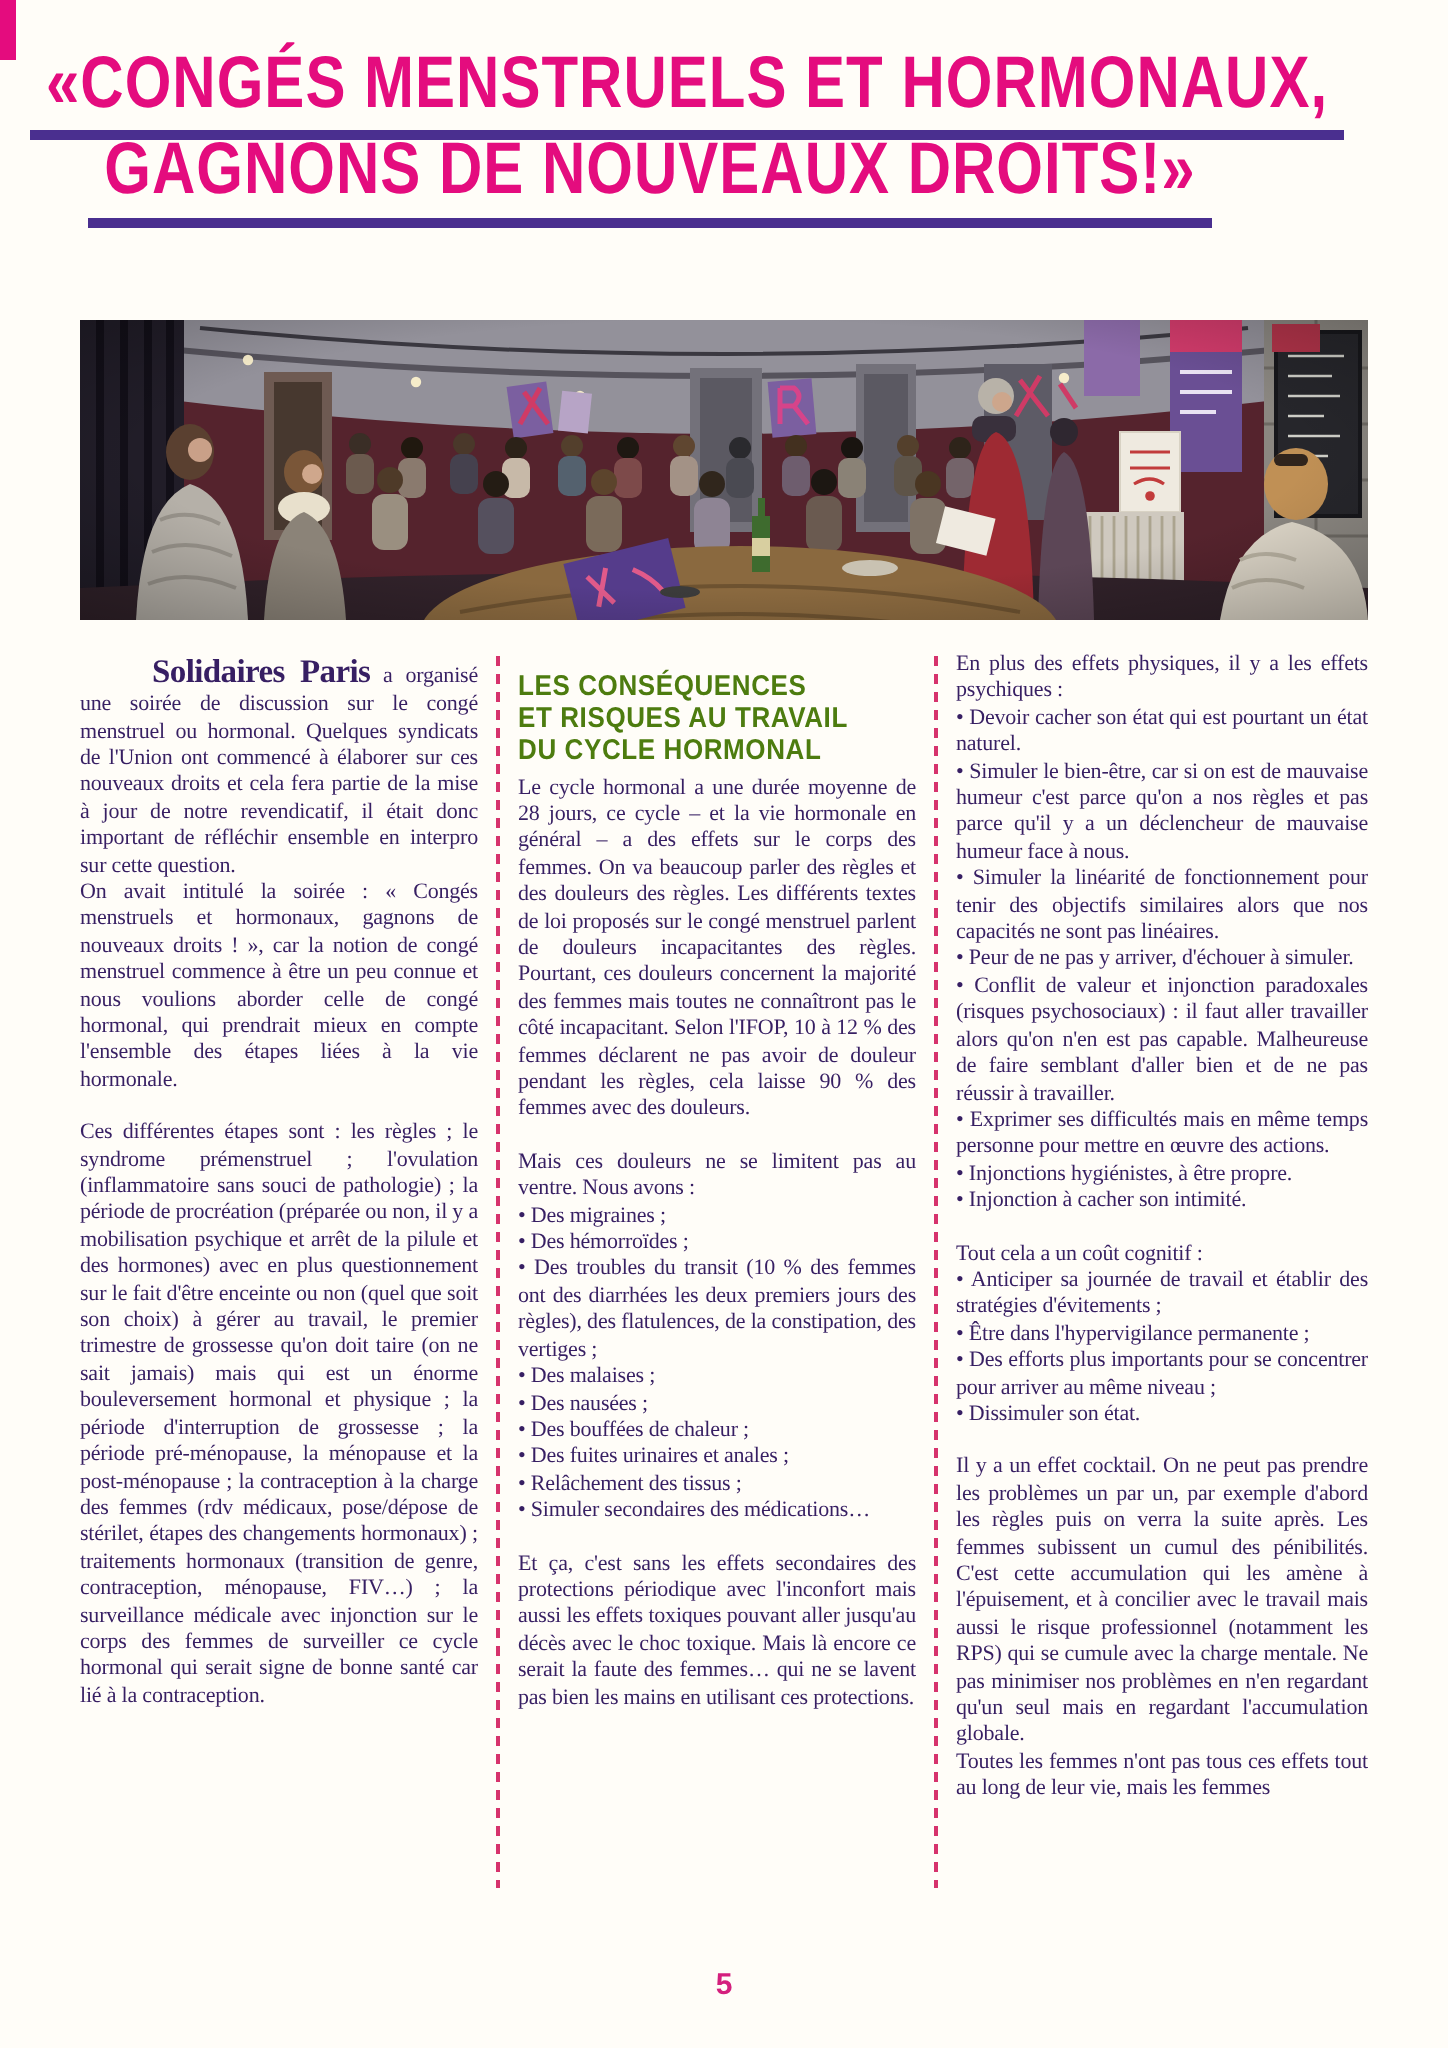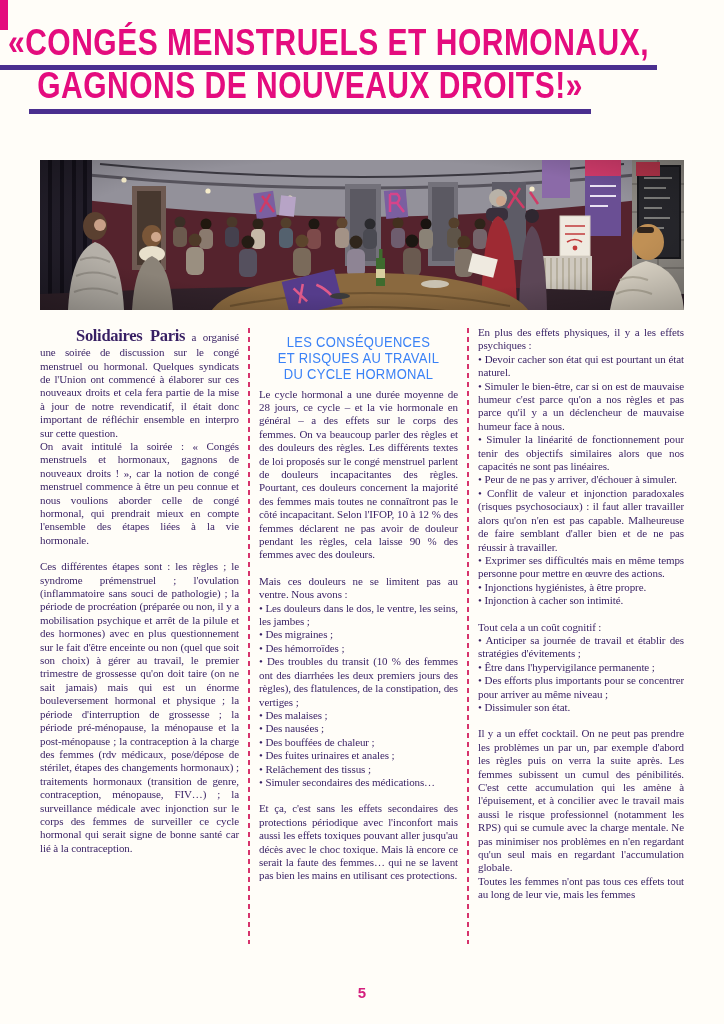--- a/index.html
+++ b/index.html
@@ -2,42 +2,42 @@
 <html lang="fr"><head>
 <meta charset="utf-8">
 <style>
   html,body{margin:0;padding:0;background:#ffffff;}
   .page{position:relative;width:724px;height:1024px;background:#fffdf8;overflow:hidden;
         font-family:"Liberation Serif",serif;}
   .corner-mark{position:absolute;left:0;top:0;width:8px;height:30px;background:#e40c7e;}
 
   
   .title{position:absolute;top:30px;left:0;width:620px;text-align:center;
-         font-family:"Liberation Sans",sans-serif;font-weight:bold;color:#e40c7e;}
+         font-family:"Liberation Sans",sans-serif;font-weight:bold;color:#e40c7e;padding-left:15px;}
   .title-line{display:inline-block;border-bottom:5px solid #4a2f8f;padding:0 8px 3px;margin-bottom:3px;line-height:1.08;}
   .title-line .tl{display:inline-block;font-size:30px;letter-spacing:0.5px;
                   transform:scaleY(1.22);transform-origin:bottom;white-space:nowrap;}
   .title-line.l2 .tl{font-size:30px;}
 
   
   .photo{position:absolute;left:40px;top:160px;width:644px;height:150px;overflow:hidden;background:#55232d;}
   .photo svg{display:block;}
 
   
   .columns{position:absolute;left:40px;top:326px;width:644px;height:652px;display:flex;overflow:hidden;}
   .col{width:199px;color:#371f63;}
   .col.c3{width:206px;}
   .sep{width:2px;height:616px;margin:2px 9px 0 9px;
        background:repeating-linear-gradient(to bottom,#d6336c 0 5px,transparent 5px 9px);}
   .para{margin:0;font-size:11px;line-height:1.22;text-align:justify;letter-spacing:-0.1px;
         overflow-wrap:break-word;hyphens:auto;}
   .lead{font-weight:bold;font-size:16.5px;letter-spacing:-0.3px;margin-left:36px;}
   .sp{height:13px;}
-  .subhead{margin:9px 0 5px;text-align:center;font-family:"Liberation Sans",sans-serif;
-           font-weight:normal;color:#3b82f6;font-size:13px;line-height:1.22;letter-spacing:0.3px;}
+  .subhead{margin:9px 0 5px;font-family:"Liberation Sans",sans-serif;
+           font-weight:bold;color:#4d7c0f;font-size:13px;line-height:1.22;letter-spacing:0.3px;}
   .subhead span{display:block;transform:scaleY(1.1);}
 
   
   .pagenum{position:absolute;top:984px;left:0;width:724px;text-align:center;
            font-family:"Liberation Sans",sans-serif;font-weight:bold;font-size:15px;color:#d41f7d;}
 </style>
 </head>
 <body>
 
 <div class="page">
@@ -241,21 +241,20 @@
 
     <section class="col c2">
       <div class="subhead">
         <span>LES CONSÉQUENCES</span>
         <span>ET RISQUES AU TRAVAIL</span>
         <span>DU CYCLE HORMONAL</span>
       </div>
       <p class="para">Le cycle hormonal a une durée moyenne de 28 jours, ce cycle – et la vie hormonale en général – a des effets sur le corps des femmes. On va beaucoup parler des règles et des douleurs des règles. Les différents textes de loi proposés sur le congé menstruel parlent de douleurs incapacitantes des règles. Pourtant, ces douleurs concernent la majorité des femmes mais toutes ne connaîtront pas le côté incapacitant. Selon l'IFOP, 10 à 12 % des femmes déclarent ne pas avoir de douleur pendant les règles, cela laisse 90 % des femmes avec des douleurs.</p>
       <div class="sp"></div>
       <p class="para">Mais ces douleurs ne se limitent pas au ventre. Nous avons :</p>
-      <p class="para">• Les douleurs dans le dos, le ventre, les seins, les jambes ;</p>
       <p class="para">• Des migraines ;</p>
       <p class="para">• Des hémorroïdes ;</p>
       <p class="para">• Des troubles du transit (10 % des femmes ont des diarrhées les deux premiers jours des règles), des flatulences, de la constipation, des vertiges ;</p>
       <p class="para">• Des malaises ;</p>
       <p class="para">• Des nausées ;</p>
       <p class="para">• Des bouffées de chaleur ;</p>
       <p class="para">• Des fuites urinaires et anales ;</p>
       <p class="para">• Relâchement des tissus ;</p>
       <p class="para">• Simuler secondaires des médications…</p>
       <div class="sp"></div>

